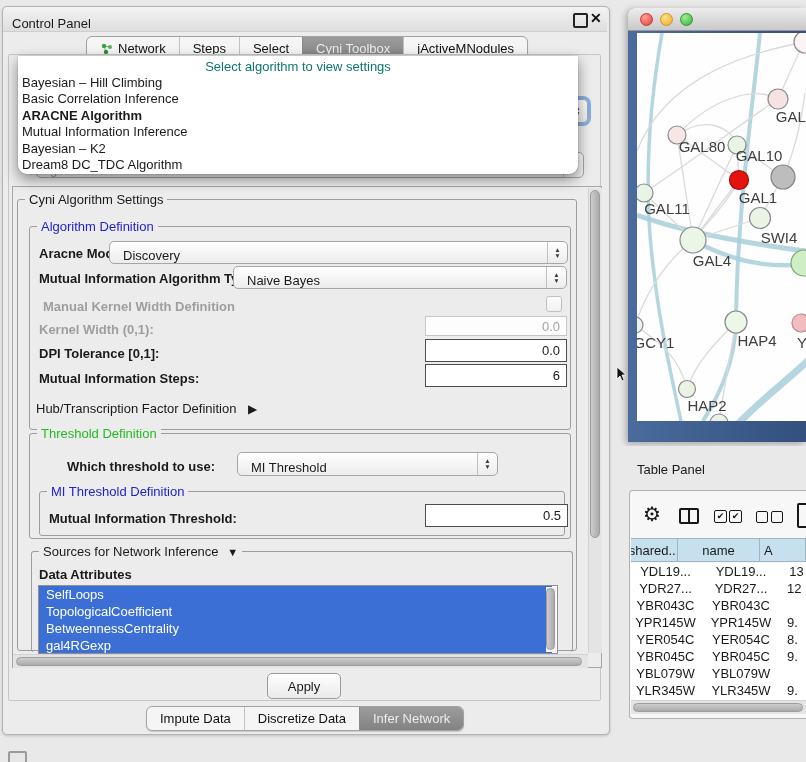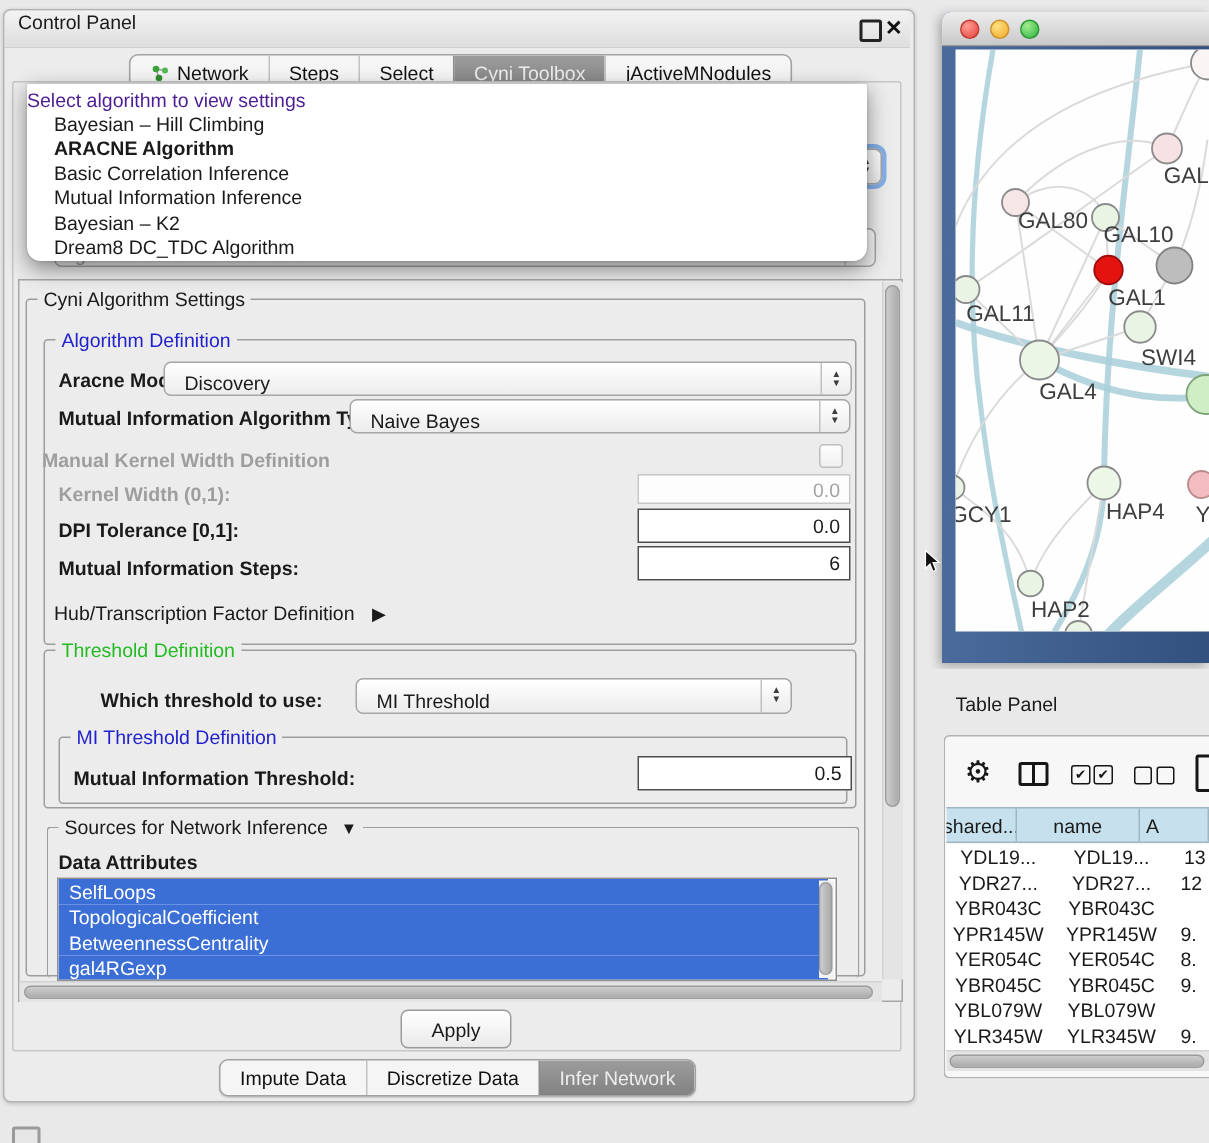--- a/index.html
+++ b/index.html
@@ -7,21 +7,21 @@
        font-family:"Liberation Sans",sans-serif;font-size:13px;color:#1a1a1a;}
   .abs{position:absolute}
   .lbl{position:absolute;font-size:13px;white-space:nowrap;color:#1a1a1a}
   .b{font-weight:bold}
   .dis{color:#9e9e9e}
   
   .cpanel{position:absolute;left:2px;top:6px;width:606px;height:727px;background:#ececec;
           border:1px solid #b4b4b4;border-radius:5px;box-shadow:0 1px 3px rgba(0,0,0,.18)}
   .cp-title{position:absolute;left:3px;top:7px;width:604px;height:25px;
             background:linear-gradient(#f3f3f3,#dedede);border-bottom:1px solid #cecece;
-            border-radius:5px 5px 0 0;display:flex;align-items:flex-start;padding-left:9px;box-sizing:border-box}
+            border-radius:5px 5px 0 0;display:flex;align-items:flex-end;padding-left:9px;box-sizing:border-box}
   .float-ic{position:absolute;left:573px;top:13px;width:11px;height:11px;border:2px solid #222;border-radius:2px}
   .close-ic{position:absolute;left:590px;top:10px;font-size:14px;font-weight:bold;color:#111}
   .tab-content{position:absolute;left:8px;top:54px;width:591px;height:645px;background:#ececec;
                border:1px solid #c6c6c6;border-radius:2px}
   
   .tabbar{position:absolute;display:inline-flex;align-items:stretch;height:23px;border:1px solid #a2a2a2;
           border-radius:6px;overflow:hidden;background:#f5f5f5;box-shadow:0 1px 1px rgba(0,0,0,.15)}
   .tabbar .tab{display:flex;align-items:center;gap:5px;padding:0 13px;font-size:13px;color:#111;
                border-left:1px solid #c2c2c2;white-space:nowrap}
   .tabbar .tab:first-child{border-left:none}
@@ -38,22 +38,22 @@
   .field.dis{border:1px solid #c6c6c6;color:#a3a3a3;background:#fdfdfd}
   .checkbox{position:absolute;width:14px;height:14px;border:1px solid #c0c0c0;border-radius:3px;
             background:linear-gradient(#fdfdfd,#f0f0f0)}
   
   .group{position:absolute;border:1px solid #9d9d9d;border-radius:3px;box-sizing:border-box}
   .legend{position:absolute;top:-8px;left:7px;background:#ececec;padding:0 4px;font-size:13px;white-space:nowrap}
   
   .overlay{position:absolute;left:18px;top:56px;width:560px;height:118px;background:#fff;
            border-radius:1px 1px 9px 9px;box-shadow:0 5px 14px rgba(0,0,0,.45),0 0 0 1px rgba(0,0,0,.06);
            z-index:40;padding-top:2px;box-sizing:border-box}
-  .overlay .head{color:#4c1d95;height:17px;line-height:17px}
-  .overlay .item{padding-left:18px;height:16.4px;line-height:16.4px;white-space:nowrap}
+  .overlay .head{text-align:center;color:#0f766e;height:17px;line-height:17px}
+  .overlay .item{padding-left:4px;height:16.4px;line-height:16.4px;white-space:nowrap}
   
   .scrollpane{position:absolute;left:12px;top:186px;width:590px;height:482px;border:1px solid #a6a6a6;
               background:#ececec;box-sizing:border-box}
   .vtrack{position:absolute;background:#e4e4e4;border-left:1px solid #d2d2d2}
   .vthumb{position:absolute;border-radius:6px;background:linear-gradient(90deg,#cdcdcd,#aaaaaa);
           border:1px solid #9c9c9c;box-sizing:border-box}
   .htrack{position:absolute;background:#e4e4e4;border-top:1px solid #d2d2d2}
   .hthumb{position:absolute;border-radius:5px;background:linear-gradient(#cdcdcd,#ababab);
           border:1px solid #9c9c9c;box-sizing:border-box}
   
@@ -133,22 +133,22 @@
 
 <div class="combo" style="left:36px;top:152px;width:548px;height:26px;z-index:2">
   <span class="val" style="color:#9a9a9a">galFiltered.sif default node</span>
   <span class="spin">▲<br>▼</span>
 </div>
 
 <div class="overlay">
   <div class="head">Select algorithm to view settings</div>
   <div>
       <div class="item">Bayesian – Hill Climbing</div>
+      <div class="item">Basic Correlation Inference</div>
       <div class="item b">ARACNE Algorithm</div>
-      <div class="item">Basic Correlation Inference</div>
       <div class="item">Mutual Information Inference</div>
       <div class="item">Bayesian – K2</div>
       <div class="item">Dream8 DC_TDC Algorithm</div>
     </div>
 </div>
 
 <div class="scrollpane"></div>
 
 <div class="group" style="left:17px;top:199px;width:560px;height:452px">
   <span class="legend">Cyni Algorithm Settings</span>
@@ -160,21 +160,21 @@
 <span class="lbl b" style="left:39px;top:246px">Aracne Mode:</span>
 <div class="combo" style="left:109px;top:241px;width:459px;height:23px">
   <span class="val">Discovery</span>
   <span class="spin">▲<br>▼</span>
 </div>
 <span class="lbl b" style="left:39px;top:271px">Mutual Information Algorithm Type:</span>
 <div class="combo" style="left:233px;top:266px;width:334px;height:23px">
   <span class="val">Naive Bayes</span>
   <span class="spin">▲<br>▼</span>
 </div>
-<span class="lbl b dis" style="left:28px;top:299px">Manual Kernel Width Definition</span>
+<span class="lbl b dis" style="left:43px;top:299px">Manual Kernel Width Definition</span>
 <span class="checkbox" style="left:546px;top:296px"></span>
 <span class="lbl b dis" style="left:39px;top:322px">Kernel Width (0,1):</span>
 <div class="field dis" style="left:425px;top:316px;width:142px;height:20px">
   <span>0.0</span>
 </div>
 <span class="lbl b" style="left:39px;top:346px">DPI Tolerance [0,1]:</span>
 <div class="field" style="left:425px;top:339px;width:142px;height:23px">
   <span>0.0</span>
 </div>
 <span class="lbl b" style="left:39px;top:371px">Mutual Information Steps:</span>
@@ -184,21 +184,21 @@
 
 <span class="lbl" style="left:36px;top:401px">
   <span>Hub/Transcription Factor Definition</span>
   <span style="font-size:12px;padding-left:8px">▶</span>
 </span>
 
 <div class="group" style="left:29px;top:433px;width:542px;height:106px">
   <span class="legend" style="color:#22bb22">Threshold Definition</span>
 </div>
 <span class="lbl b" style="left:67px;top:459px">Which threshold to use:</span>
-<div class="combo" style="left:237px;top:452px;width:291px;height:24px">
+<div class="combo" style="left:237px;top:452px;width:261px;height:24px">
   <span class="val">MI Threshold</span>
   <span class="spin">▲<br>▼</span>
 </div>
 <div class="group" style="left:39px;top:491px;width:526px;height:45px">
   <span class="legend" style="color:#2222cc">MI Threshold Definition</span>
 </div>
 <span class="lbl b" style="left:49px;top:511px">Mutual Information Threshold:</span>
 <div class="field" style="left:425px;top:504px;width:143px;height:23px">
   <span>0.5</span>
 </div>

